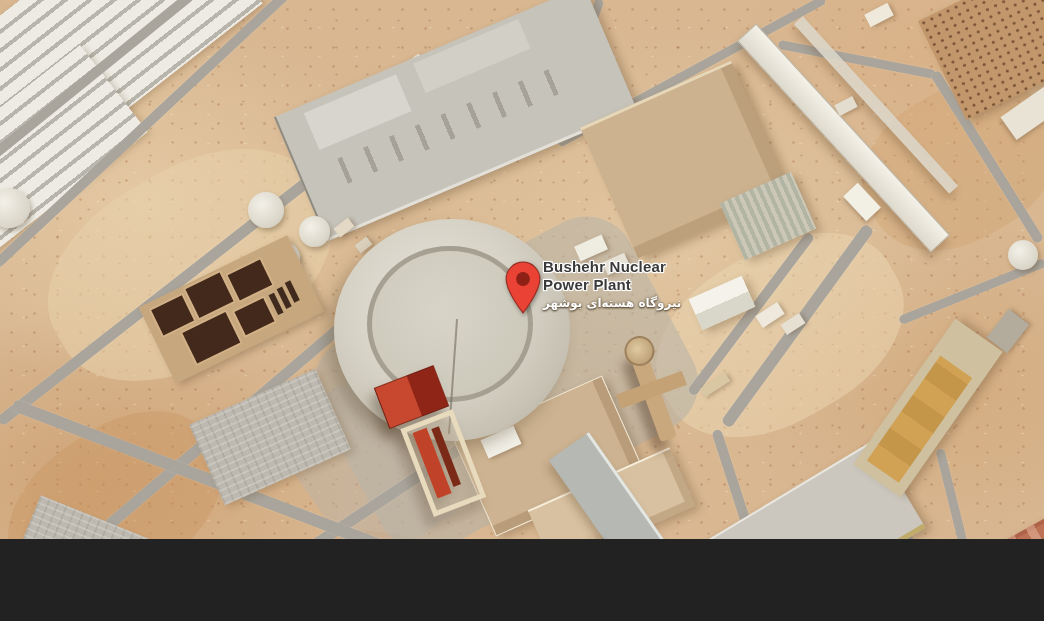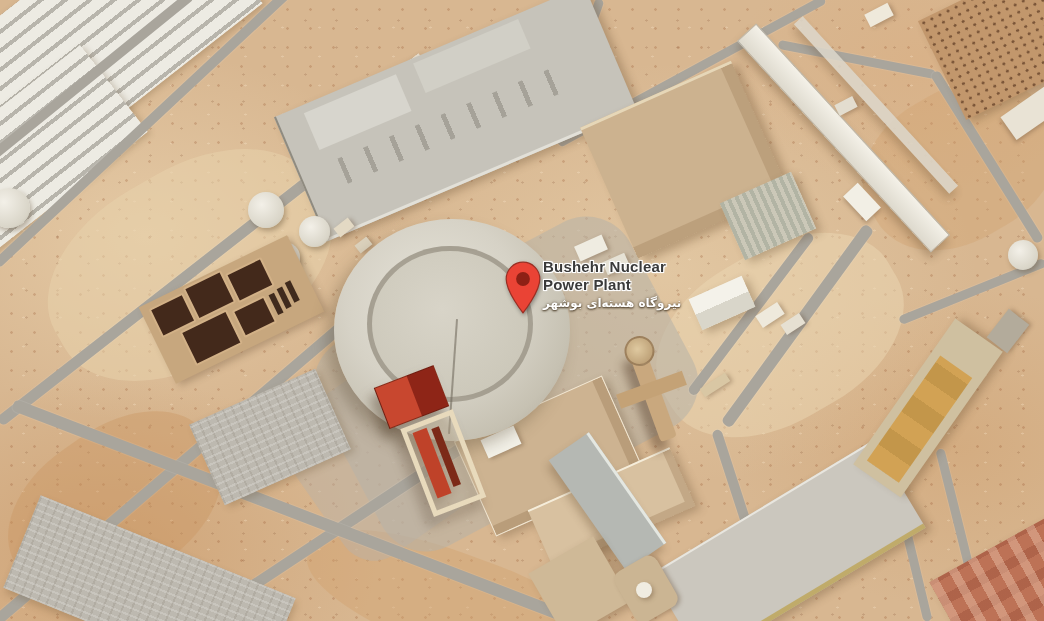--- a/index.html
+++ b/index.html
@@ -1,17 +1,17 @@
 <!DOCTYPE html>
 <html style="--sand: #d8b791; --road: #a9a59c; --dome-light: #d6d2c6; --dome-dark: #a49e8f; --building-tan: #ccb28f; --crane-red: #c8472f; --label-text: #3a3a3a;"><head>
 <meta charset="utf-8">
 <style>
   html,body{margin:0;padding:0;background:#222;}
   .map{
-    position:relative;width:1044px;height:621px;overflow:hidden;
+    position:relative;width:1044px;height:539px;overflow:hidden;
     font-family:"Liberation Sans","DejaVu Sans",sans-serif;
     background-color:var(--sand,#d8b791);
     background-image:
       radial-gradient(ellipse 420px 300px at 14% 38%, rgba(238,216,180,.55), transparent 62%),
       radial-gradient(ellipse 500px 340px at 64% 44%, rgba(235,214,178,.5), transparent 62%),
       radial-gradient(ellipse 420px 280px at 10% 90%, rgba(197,141,88,.45), transparent 65%),
       radial-gradient(ellipse 300px 220px at 88% 10%, rgba(218,173,128,.5), transparent 60%),
       radial-gradient(ellipse 360px 260px at 92% 72%, rgba(205,156,105,.4), transparent 62%);
   }
   .f{position:absolute;}

